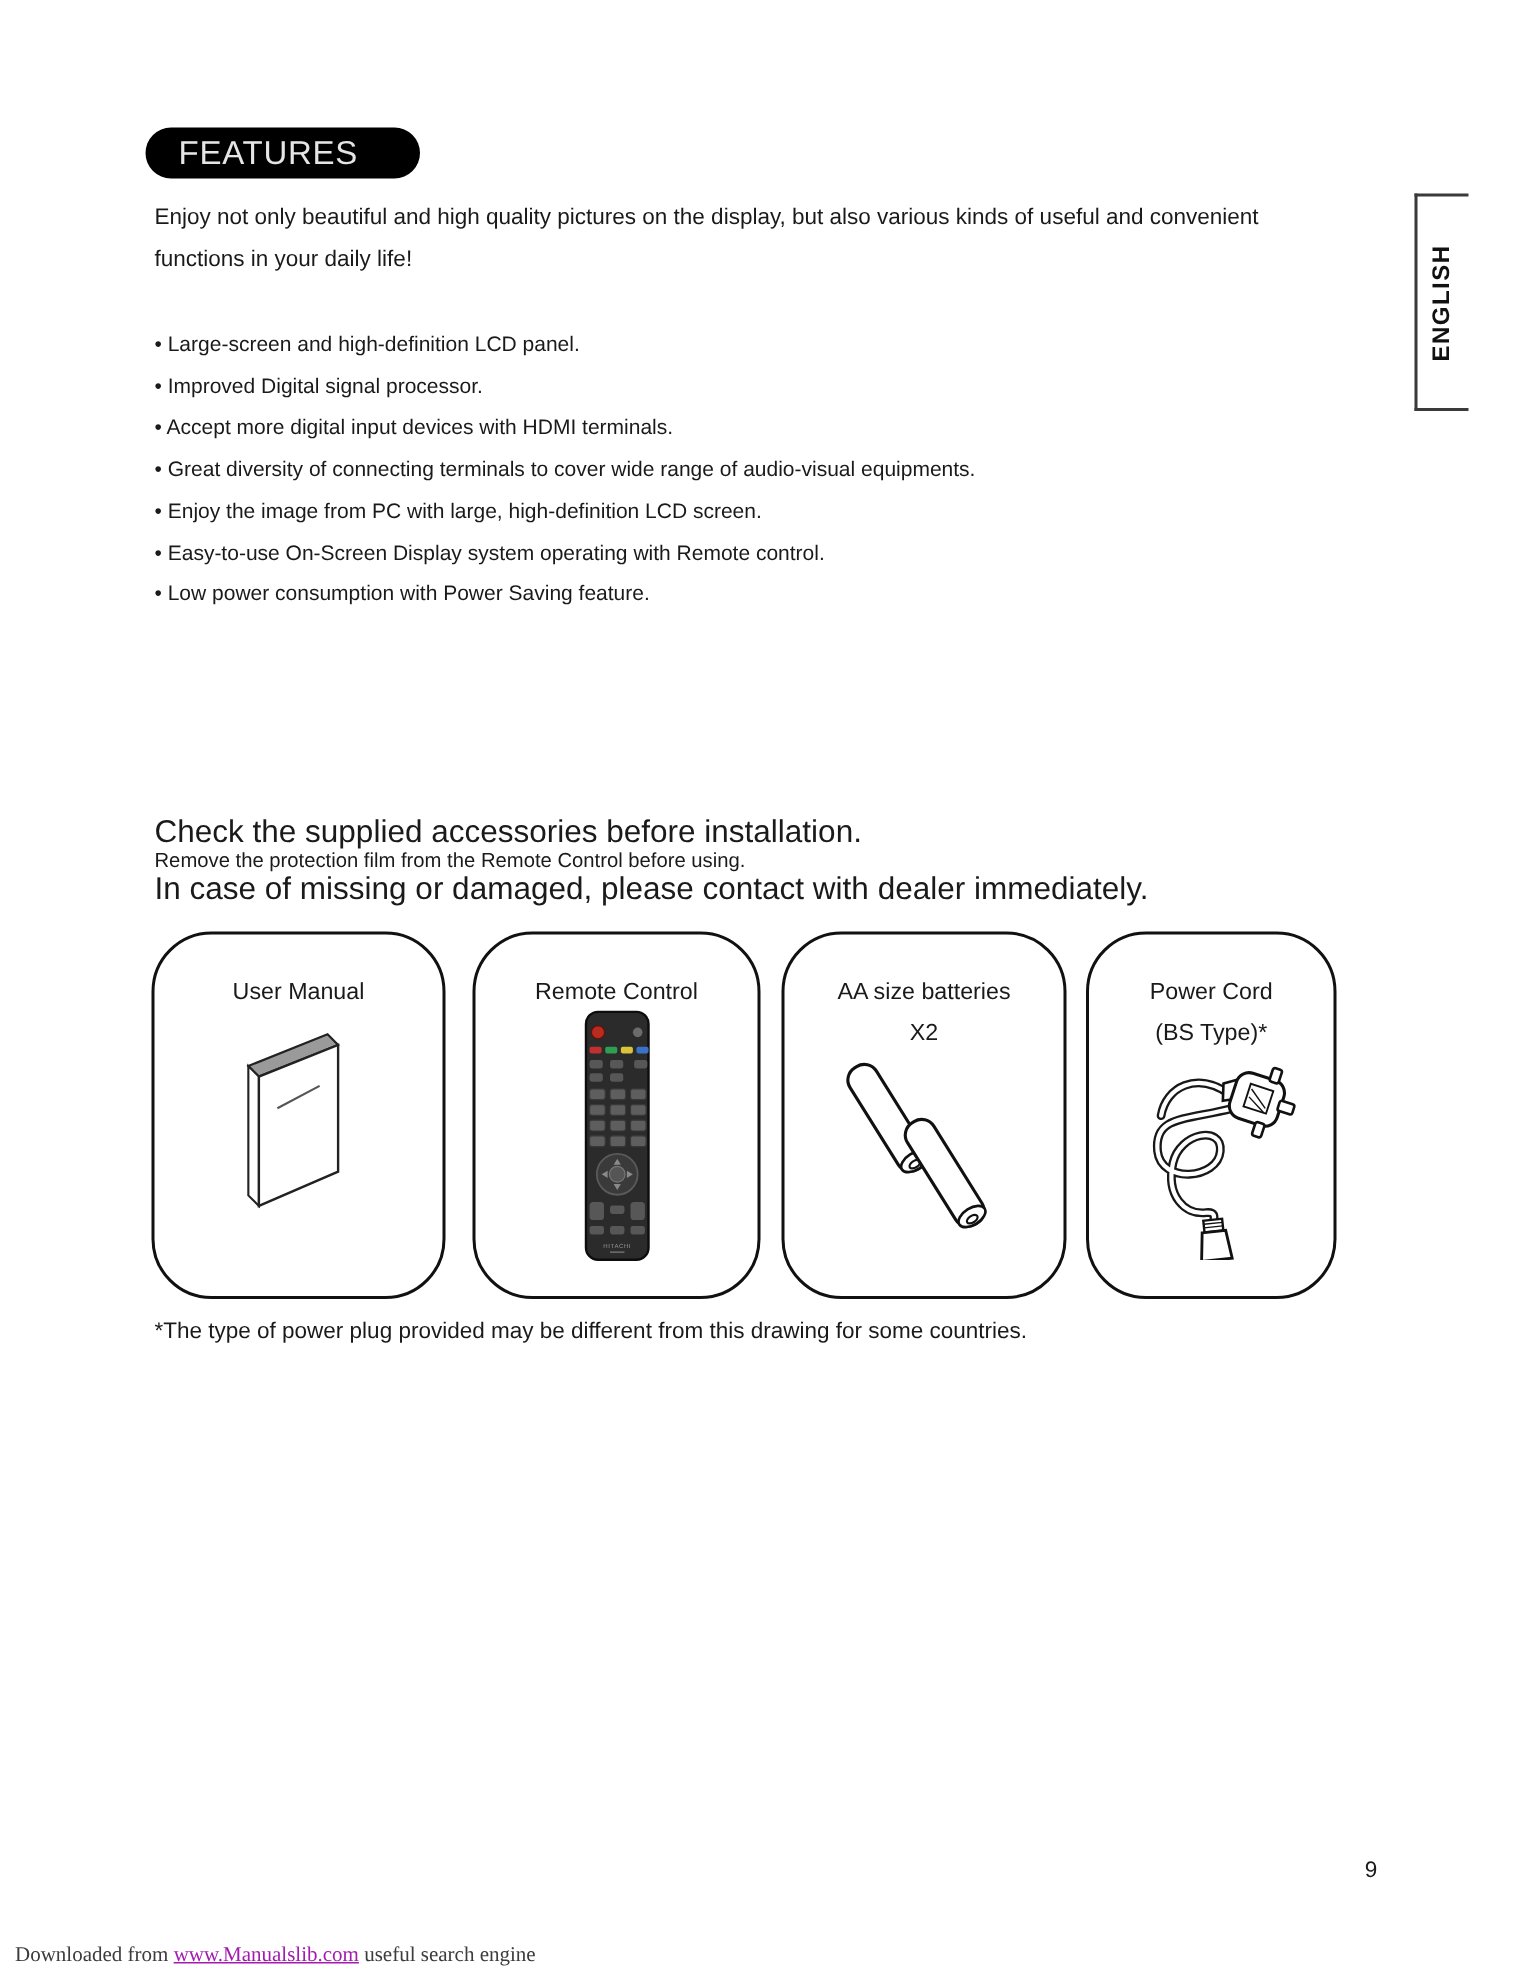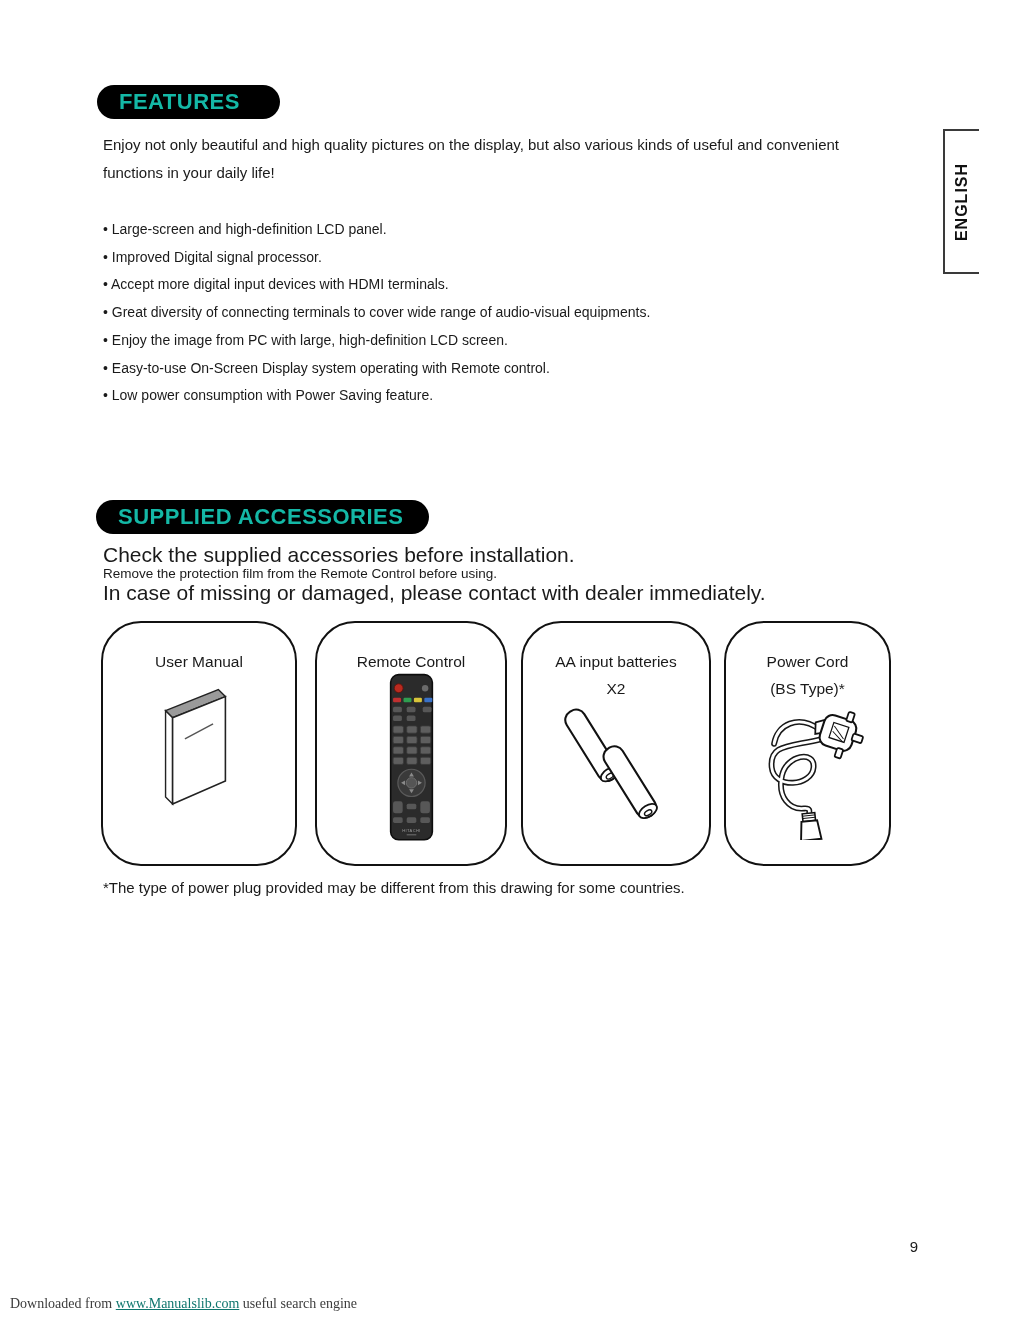--- a/index.html
+++ b/index.html
@@ -2,22 +2,22 @@
 <html><head>
 <meta charset="utf-8">
 <style>
   * { margin:0; padding:0; box-sizing:border-box; }
   html,body { background:#fff; }
   .page {
     position:relative; width:1020px; height:1320px; background:#ffffff;
     font-family:"Liberation Sans", sans-serif; color:#1a1a1a; overflow:hidden;
   }
   .badge {
-    position:absolute; background:#000; color:#14b8a6; border-radius:18px;
-    font-weight:bold; font-size:22px; letter-spacing:0.5px;
+    position:absolute; background:#000; color:#e5e5e5; border-radius:18px;
+    font-weight:normal; font-size:22px; letter-spacing:0.5px;
     display:flex; align-items:center; padding:0 22px; height:34px;
   }
   .badge-features { left:97px; top:85px; width:183px; }
   .badge-accessories { left:96px; top:500px; width:333px; }
   .intro { position:absolute; left:103px; top:131px; font-size:15px; line-height:28px; white-space:nowrap; }
   .bullets { position:absolute; left:103px; top:216px; list-style:none; font-size:14px; }
   .bullets li { line-height:27.7px; white-space:nowrap; }
   .bullets li::before { content:"\2022  "; }
   .notes { position:absolute; left:103px; top:545px; }
   .note-lg { font-size:21px; line-height:20px; }
@@ -42,21 +42,21 @@
   }
   .lang-tab span {
     transform:rotate(-90deg); white-space:nowrap; font-weight:bold;
     font-size:16px; letter-spacing:1px; color:#111;
   }
   .page-number { position:absolute; left:899px; top:1238px; width:30px; text-align:center; font-size:15px; }
   .doc-footer {
     position:absolute; left:10px; top:1296px; font-family:"Liberation Serif", serif;
     font-size:14px; color:#3c3c3c;
   }
-  .doc-footer a { color:#0f766e; text-decoration:underline; }
+  .doc-footer a { color:#a21caf; text-decoration:underline; }
 </style>
 </head>
 <body>
 
 <div class="page">
 
   <div class="badge badge-features">
     <span>FEATURES</span>
   </div>
 
@@ -68,23 +68,20 @@
   <ul class="bullets">
     <li>Large-screen and high-definition LCD panel.</li>
     <li>Improved Digital signal processor.</li>
     <li>Accept more digital input devices with HDMI terminals.</li>
     <li>Great diversity of connecting terminals to cover wide range of audio-visual equipments.</li>
     <li>Enjoy the image from PC with large, high-definition LCD screen.</li>
     <li>Easy-to-use On-Screen Display system operating with Remote control.</li>
     <li>Low power consumption with Power Saving feature.</li>
   </ul>
 
-  <div class="badge badge-accessories">
-    <span>SUPPLIED ACCESSORIES</span>
-  </div>
 
   <div class="notes">
     <div class="note-lg">Check the supplied accessories before installation.</div>
     <div class="note-sm">Remove the protection film from the Remote Control before using.</div>
     <div class="note-lg">In case of missing or damaged, please contact with dealer immediately.</div>
   </div>
 
   <div class="cards">
 
     <div class="card card-1">
@@ -139,21 +136,21 @@
           <rect x="7" y="180" width="12" height="7" rx="2" fill="#575757"></rect>
           <rect x="24" y="180" width="12" height="7" rx="2" fill="#575757"></rect>
           <rect x="41" y="180" width="12" height="7" rx="2" fill="#575757"></rect>
           <text x="30" y="198" text-anchor="middle" font-size="5" letter-spacing="0.5" fill="#999">HITACHI</text>
           <rect x="24" y="201" width="12" height="1.5" fill="#666"></rect>
         </svg>
       </div>
     </div>
 
     <div class="card card-3">
-      <div class="card-label">AA input batteries</div>
+      <div class="card-label">AA size batteries</div>
       <div class="card-label2">X2</div>
       <div class="illus" style="margin-top:6px;">
         <svg width="128" height="118" viewBox="0 0 160 148">
           <g transform="translate(52,56) rotate(-32)">
             <rect x="-13" y="-55" width="26" height="100" rx="12" fill="#fff" stroke="#111" stroke-width="2.6"></rect>
             <ellipse cx="0" cy="38" rx="12.5" ry="7" fill="#fff" stroke="#111" stroke-width="2.2"></ellipse>
             <ellipse cx="-1" cy="40" rx="5" ry="2.8" fill="#fff" stroke="#111" stroke-width="1.8"></ellipse>
           </g>
           <g transform="translate(100,102) rotate(-32)">
             <rect x="-13" y="-55" width="26" height="100" rx="12" fill="#fff" stroke="#111" stroke-width="2.6"></rect>

